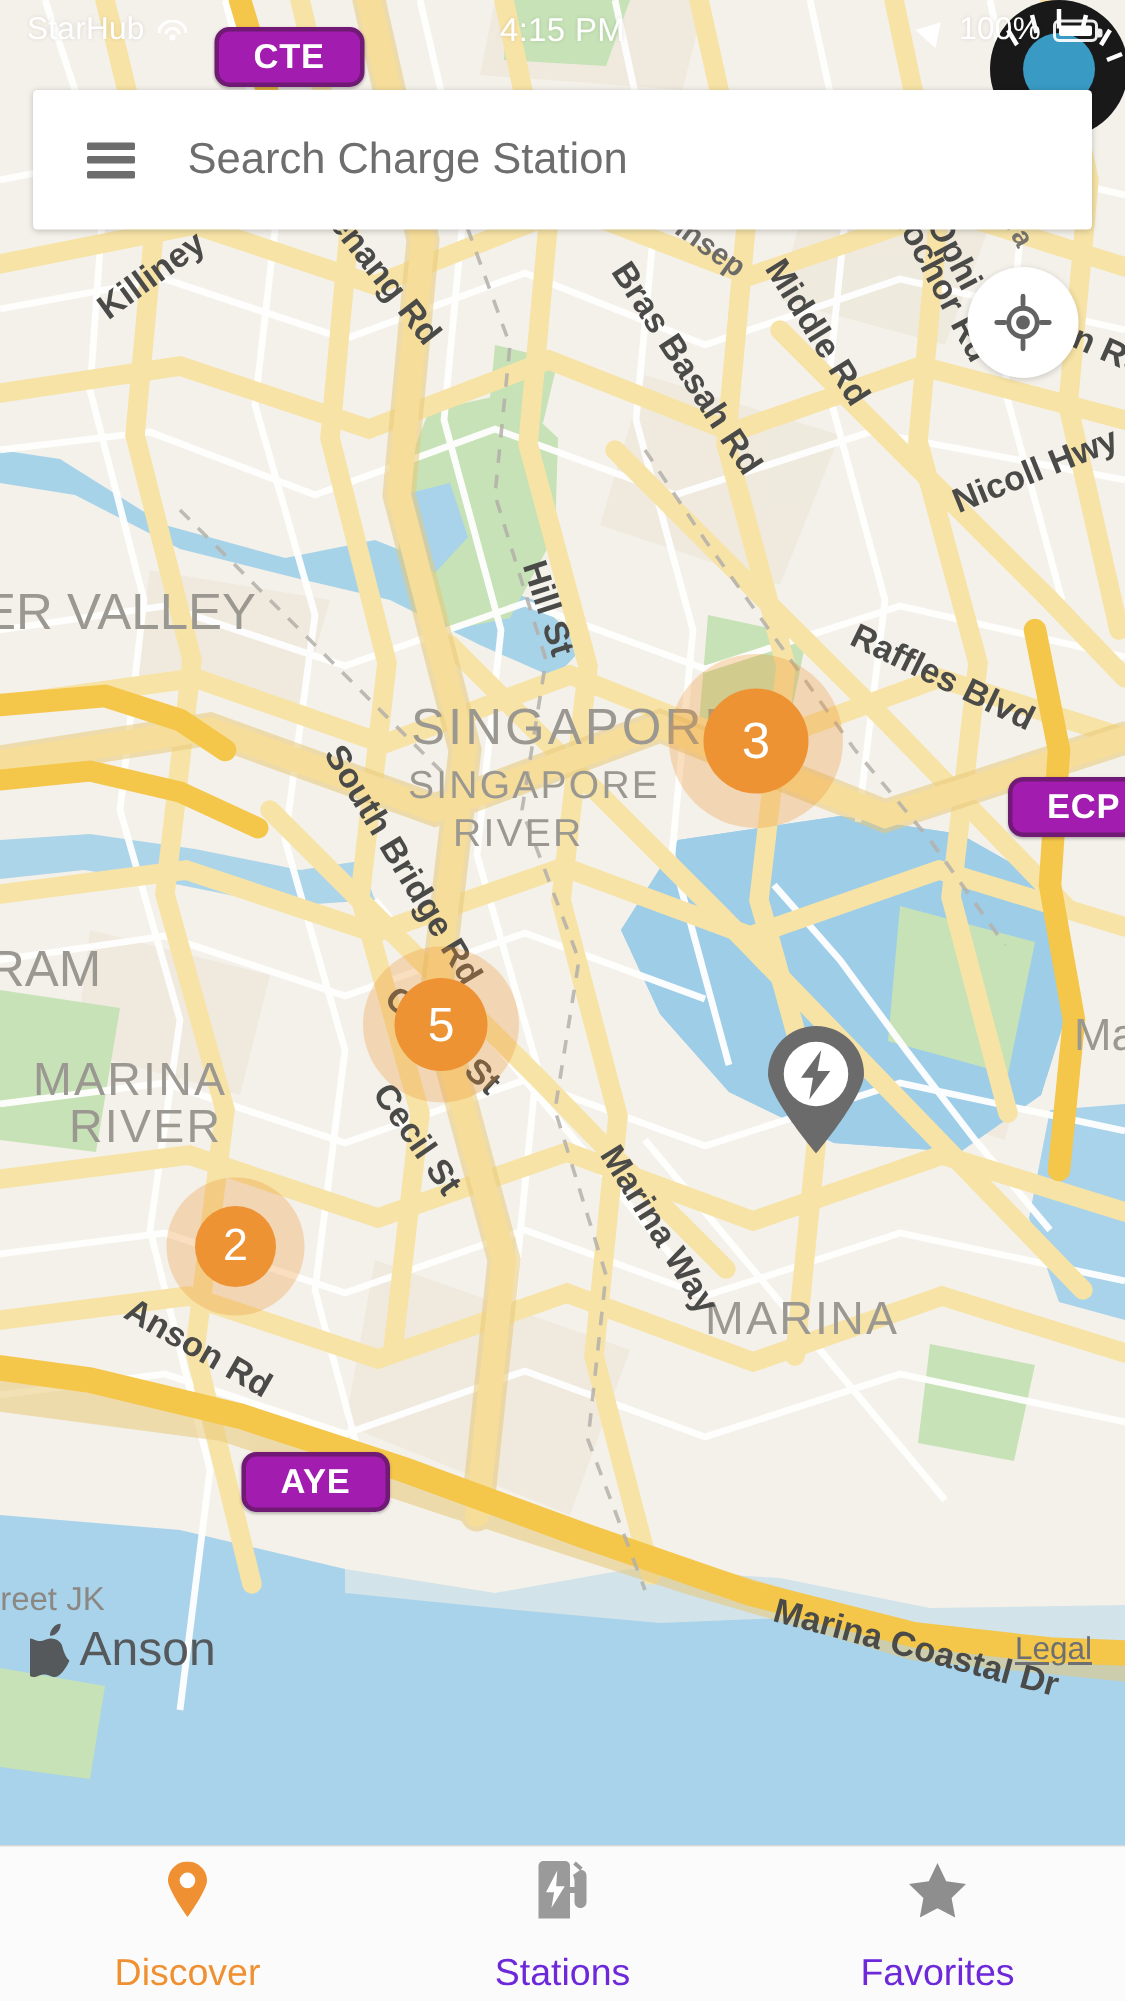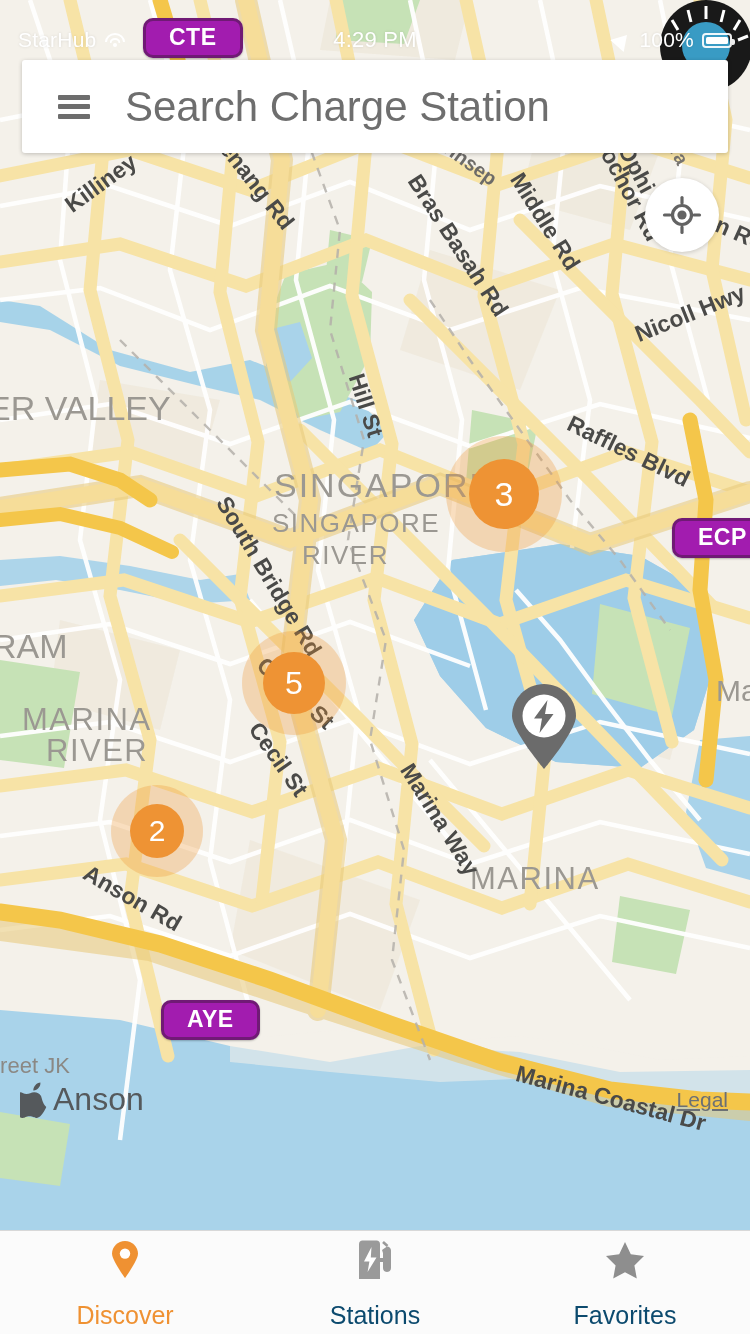--- a/index.html
+++ b/index.html
@@ -14,21 +14,20 @@
   #map-canvas { position:absolute; inset:0 0 104px 0; overflow:hidden; background:#f4f1ea; }
   #map-svg { position:absolute; top:0; left:0; }
 
   
   #status-bar {
     position:absolute; top:0; left:0; width:750px; height:40px;
     display:flex; align-items:center; justify-content:space-between;
     padding:0 18px; z-index:40; color:#ffffff;
     font-size:21px; letter-spacing:.2px;
     text-shadow:0 0 3px rgba(0,0,0,.12);
-    margin-top:20px;
   }
   .sb-group { display:flex; align-items:center; gap:8px; }
   #sb-time { position:absolute; left:0; right:0; text-align:center; font-size:22px; font-weight:400; }
   .wifi-ico { display:inline-block; width:22px; height:16px; position:relative; }
   .wifi-ico i { position:absolute; left:50%; transform:translateX(-50%);
      border:2.5px solid #fff; border-bottom:none; border-radius:50% 50% 0 0 / 100% 100% 0 0; }
   .wifi-ico i.a { width:20px; height:9px; top:1px; }
   .wifi-ico i.b { width:11px; height:5px; top:6px; }
   .wifi-ico i.c { width:4px; height:4px; top:11px; border-radius:50%; background:#fff; border:none; }
   .loc-arrow { width:0; height:0; border-left:9px solid transparent; border-right:9px solid transparent;
@@ -43,21 +42,21 @@
     position:absolute; top:60px; left:22px; width:706px; height:93px;
     background:#ffffff; border-radius:3px; z-index:35;
     box-shadow:0 1px 4px rgba(0,0,0,.22);
     display:flex; align-items:center; padding:0 36px;
   }
   #menu-icon { width:32px; height:24px; display:flex; flex-direction:column; justify-content:space-between;
      cursor:pointer; flex:0 0 auto; }
   #menu-icon span { display:block; height:5px; background:#6d6d6d; border-radius:1px; }
   #search-input {
     border:none; outline:none; background:transparent; margin-left:35px; flex:1;
-    font-family:"Liberation Sans", sans-serif; font-size:42px; color:#5c5c5c;
+    font-family:"Liberation Sans", sans-serif; font-size:29px; color:#5c5c5c;
   }
   #search-input::placeholder { color:#6e6e6e; opacity:1; }
 
   
   #locate-btn {
     position:absolute; top:178px; left:645px; width:74px; height:74px;
     border-radius:50%; background:#fff; z-index:30;
     box-shadow:0 1px 4px rgba(0,0,0,.18);
     display:flex; align-items:center; justify-content:center; cursor:pointer;
   }
@@ -88,21 +87,21 @@
      display:flex; align-items:center; gap:3px; color:#55595c; font-size:32px; }
   #legal-link { position:absolute; right:22px; bottom:118px; z-index:25;
      color:#6c7074; font-size:21px; text-decoration:underline; cursor:pointer; }
 
   
   #tab-bar { position:absolute; left:0; bottom:0; width:750px; height:104px;
      background:#fbfbfb; border-top:1px solid #d8d8d8; z-index:45;
      display:flex; align-items:stretch; }
   .tab { flex:1; display:flex; flex-direction:column; align-items:center;
      justify-content:center; gap:20px; cursor:pointer; padding-top:4px; }
-  .tab .tab-label { font-size:25px; color:#0c4a6e; }
+  .tab .tab-label { font-size:25px; color:#6d28d9; }
   .tab.active .tab-label { color:#ef9132; }
   .tab-ico { height:42px; display:flex; align-items:center; justify-content:center; }
 </style>
 </head>
 <body>
 
 <div id="screen">
 
   <div id="map-canvas">
     <svg id="map-svg" width="750" height="1230" viewBox="0 0 750 1230">
@@ -252,21 +251,21 @@
     <div class="street" style="left:333px; top:392px;  transform:rotate(72deg);">Hill St</div>
     <div class="street" style="left:178px; top:563px;  transform:rotate(59deg);">South Bridge Rd</div>
     <div class="street" style="left:248px; top:680px;  transform:rotate(42deg);">Cross St</div>
     <div class="street" style="left:236px; top:746px;  transform:rotate(55deg);">Cecil St</div>
     <div class="street" style="left:376px; top:806px;  transform:rotate(58deg);">Marina Way</div>
     <div class="street" style="left:78px;  top:885px;  transform:rotate(30deg);">Anson Rd</div>
     <div class="street" style="left:513px; top:1085px; transform:rotate(15deg);">Marina Coastal Dr</div>
 
     <div class="shield" style="left:143px; top:18px;">CTE</div>
     <div class="shield" style="left:672px; top:518px;">ECP</div>
-    <div class="shield" style="left:161px; top:1000px;">AYE</div>
+    <div class="shield" style="left:161px; top:968px;">AYE</div>
 
     <div class="cluster" style="left:434px; top:424px; width:140px; height:140px;">
       <div class="halo" style="width:116px; height:116px;"></div>
       <div class="core" style="width:70px; height:70px; font-size:34px;">3</div>
     </div>
     <div class="cluster" style="left:232px; top:621px; width:124px; height:124px;">
       <div class="halo" style="width:104px; height:104px;"></div>
       <div class="core" style="width:62px; height:62px; font-size:32px;">5</div>
     </div>
     <div class="cluster" style="left:103px; top:777px; width:108px; height:108px;">
@@ -296,21 +295,21 @@
 
   <div id="status-bar">
     <div class="sb-group">
       <span>StarHub</span>
       <span class="wifi-ico">
           <i class="a"></i>
           <i class="b"></i>
           <i class="c"></i>
         </span>
     </div>
-    <div id="sb-time">4:29 PM</div>
+    <div id="sb-time">4:15 PM</div>
     <div class="sb-group" style="position:relative; z-index:2;">
       <span class="loc-arrow"></span>
       <span>100%</span>
       <span class="batt">
           <i></i>
         </span>
     </div>
   </div>
 
   <div id="search-bar">

